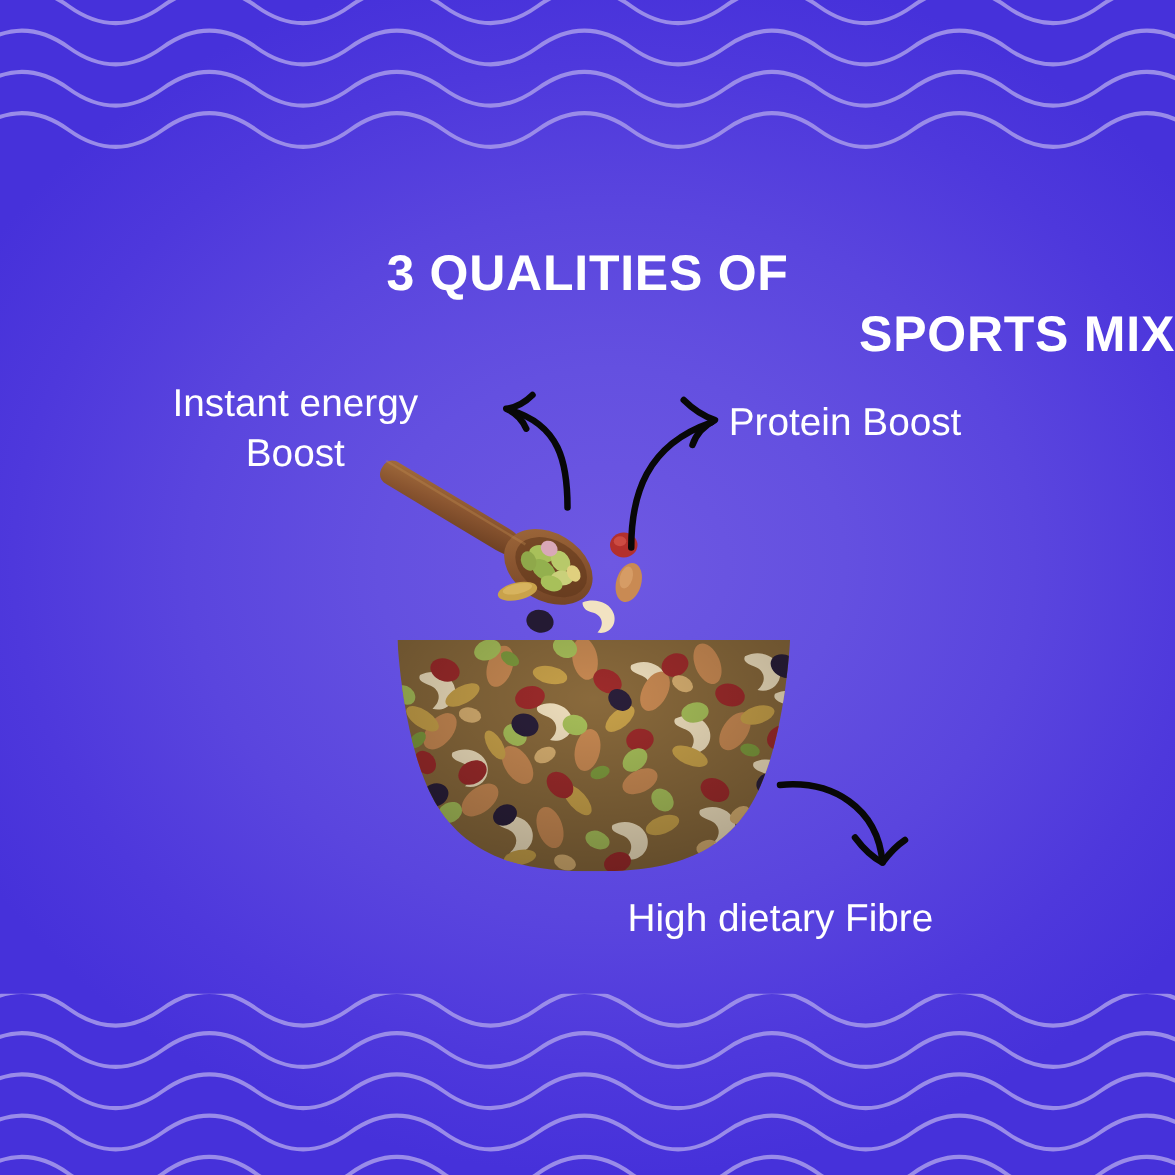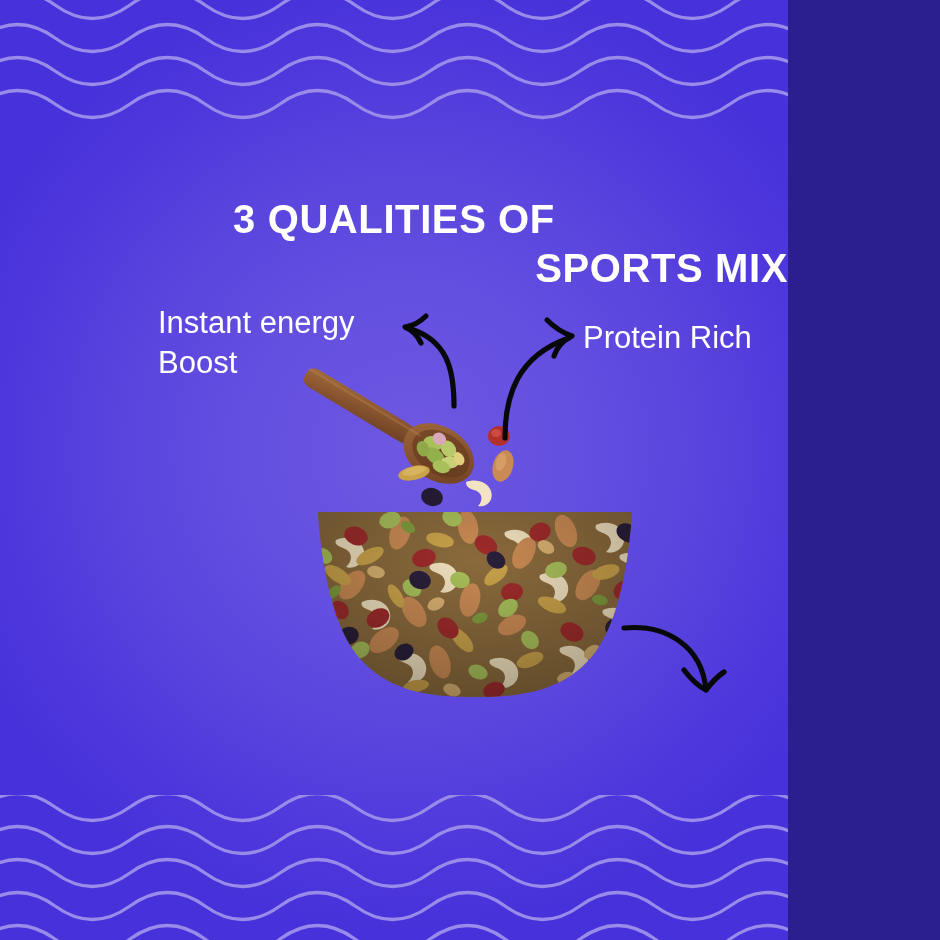--- a/index.html
+++ b/index.html
@@ -1,36 +1,36 @@
 <!DOCTYPE html>
 <html><head>
 <meta charset="utf-8">
 <style>
   html,body{margin:0;padding:0;background:#2b1f8f;}
   *{box-sizing:border-box;}
   #poster{
-    position:relative;width:788px;height:940px;overflow:hidden;
+    position:relative;width:940px;height:940px;overflow:hidden;
     font-family:"Liberation Sans","DejaVu Sans",sans-serif;
     background:
       radial-gradient(ellipse 62% 52% at 52% 48%, #6E58E2 0%, #6450E0 32%, #5A45DE 58%, #4E38DC 82%, #4631DA 100%);
   }
   .wave-band{position:absolute;left:-20px;width:980px;pointer-events:none;}
   #wave-top{top:-40px;height:175px;}
   #wave-bottom{bottom:-40px;height:185px;}
   .wave-band svg{display:block;width:100%;height:100%;}
 
   #title{
     position:absolute;left:0;right:0;top:168px;text-align:center;
     color:#FFFFFF;font-size:40px;font-weight:bold;line-height:1.22;
     letter-spacing:0.6px;text-transform:uppercase;
   }
   #title .l2{display:block;text-align:right;}
 
   .callout{position:absolute;color:#FFFFFF;font-size:31px;line-height:1.28;font-weight:normal;white-space:pre-line;}
-  #label-energy{left:138px;top:303px;text-align:left;margin-left:20px;}
+  #label-energy{left:138px;top:303px;text-align:center;}
   #label-protein{left:583px;top:318px;text-align:left;}
   #label-fibre{left:502px;top:715px;text-align:left;}
 
   .arrow{position:absolute;pointer-events:none;}
   #arrow-left{left:392px;top:310px;width:80px;height:100px;}
   #arrow-right{left:483px;top:312px;width:100px;height:130px;}
   #arrow-bottom{left:618px;top:614px;width:110px;height:90px;}
 
   #art{position:absolute;left:0;top:0;width:940px;height:940px;pointer-events:none;}
 </style>
@@ -215,21 +215,22 @@
             <ellipse cx="334" cy="592" rx="8" ry="5" transform="rotate(-44 334 592)"></ellipse>
           </g>
         </g>
         <rect x="300" y="500" width="350" height="210" fill="url(#bowlShade)"></rect>
       </g>
     </g>
   </svg>
 
   <div class="callout" id="label-energy">Instant energy
 Boost</div>
-  <div class="callout" id="label-protein">Protein Rich</div>
+  <div class="callout" id="label-protein">Protein Boost</div>
+  <div class="callout" id="label-fibre">High dietary Fibre</div>
 
   <svg class="arrow" id="arrow-left" viewBox="0 0 80 100">
     <path d="M62,96 C62,60 56,30 16,18" fill="none" stroke="#080808" stroke-width="5.2" stroke-linecap="round"></path>
     <path d="M34,6 C28,12 20,16 13,17 C20,20 26,26 29,33" fill="none" stroke="#080808" stroke-width="5.2" stroke-linecap="round" stroke-linejoin="round"></path>
   </svg>
 
   <svg class="arrow" id="arrow-right" viewBox="0 0 100 130">
     <path d="M22,126 C22,84 34,44 86,26" fill="none" stroke="#080808" stroke-width="5.2" stroke-linecap="round"></path>
     <path d="M64,8 C71,15 80,21 89,24 C81,28 74,35 71,44" fill="none" stroke="#080808" stroke-width="5.2" stroke-linecap="round" stroke-linejoin="round"></path>
   </svg>

